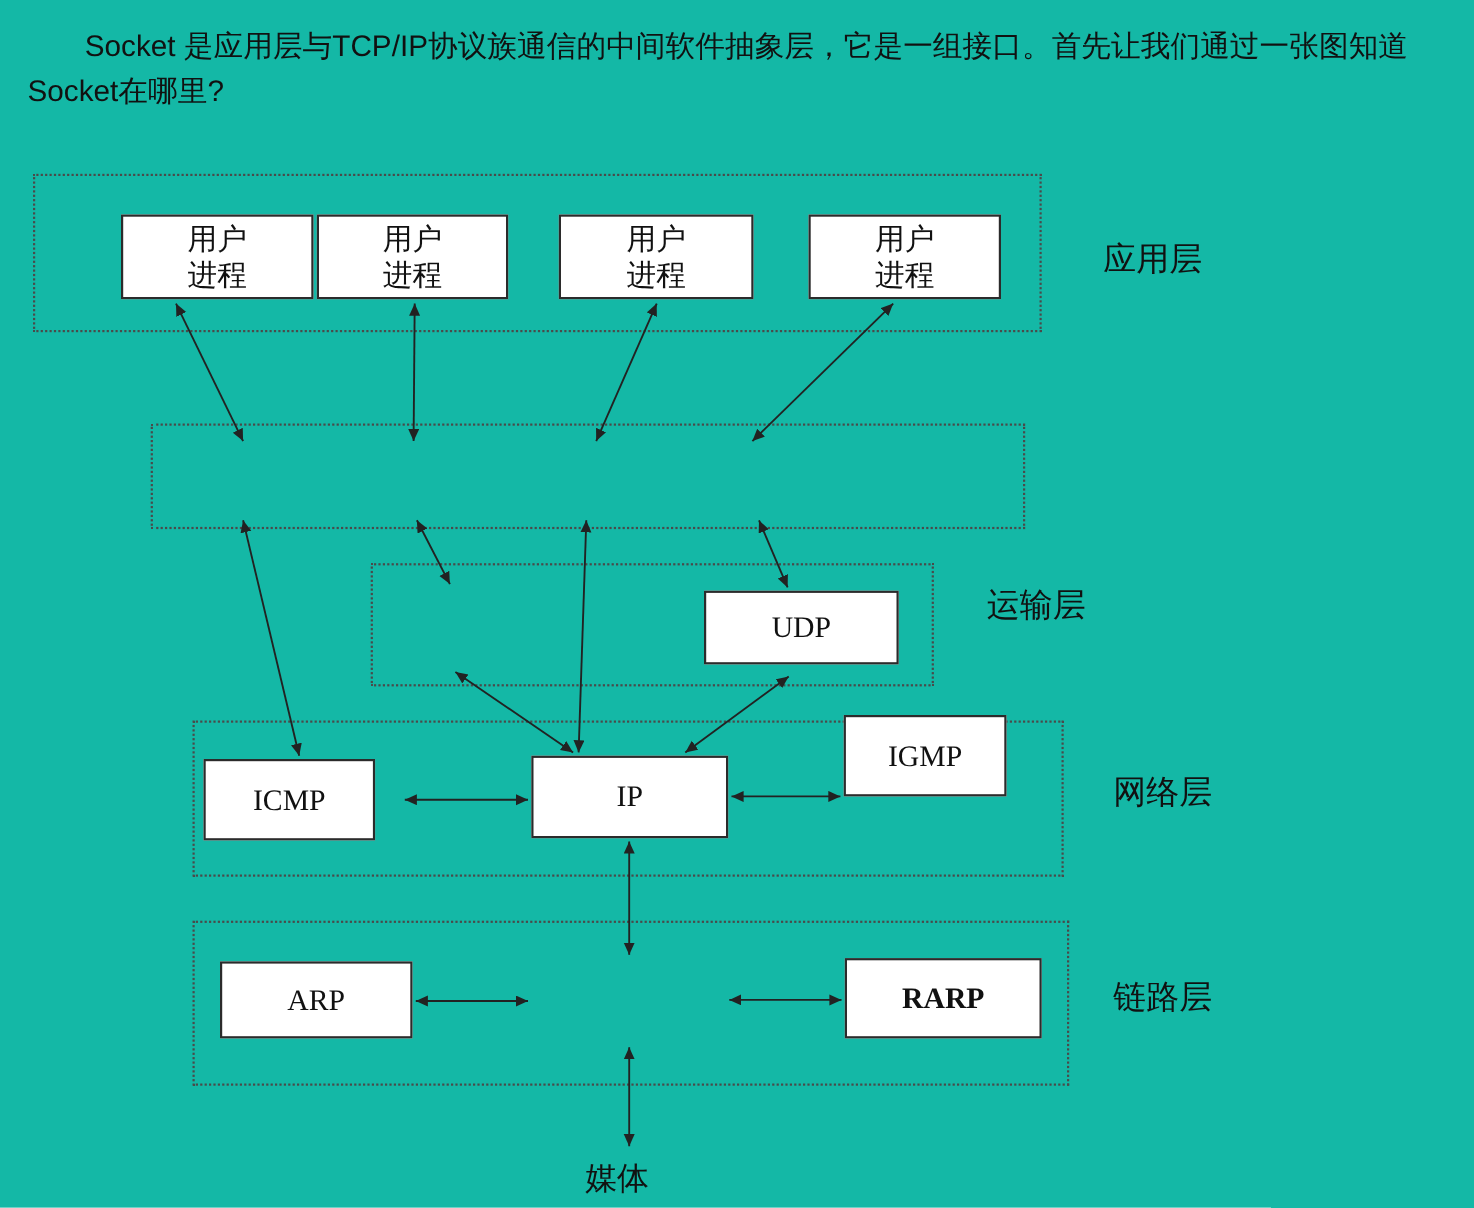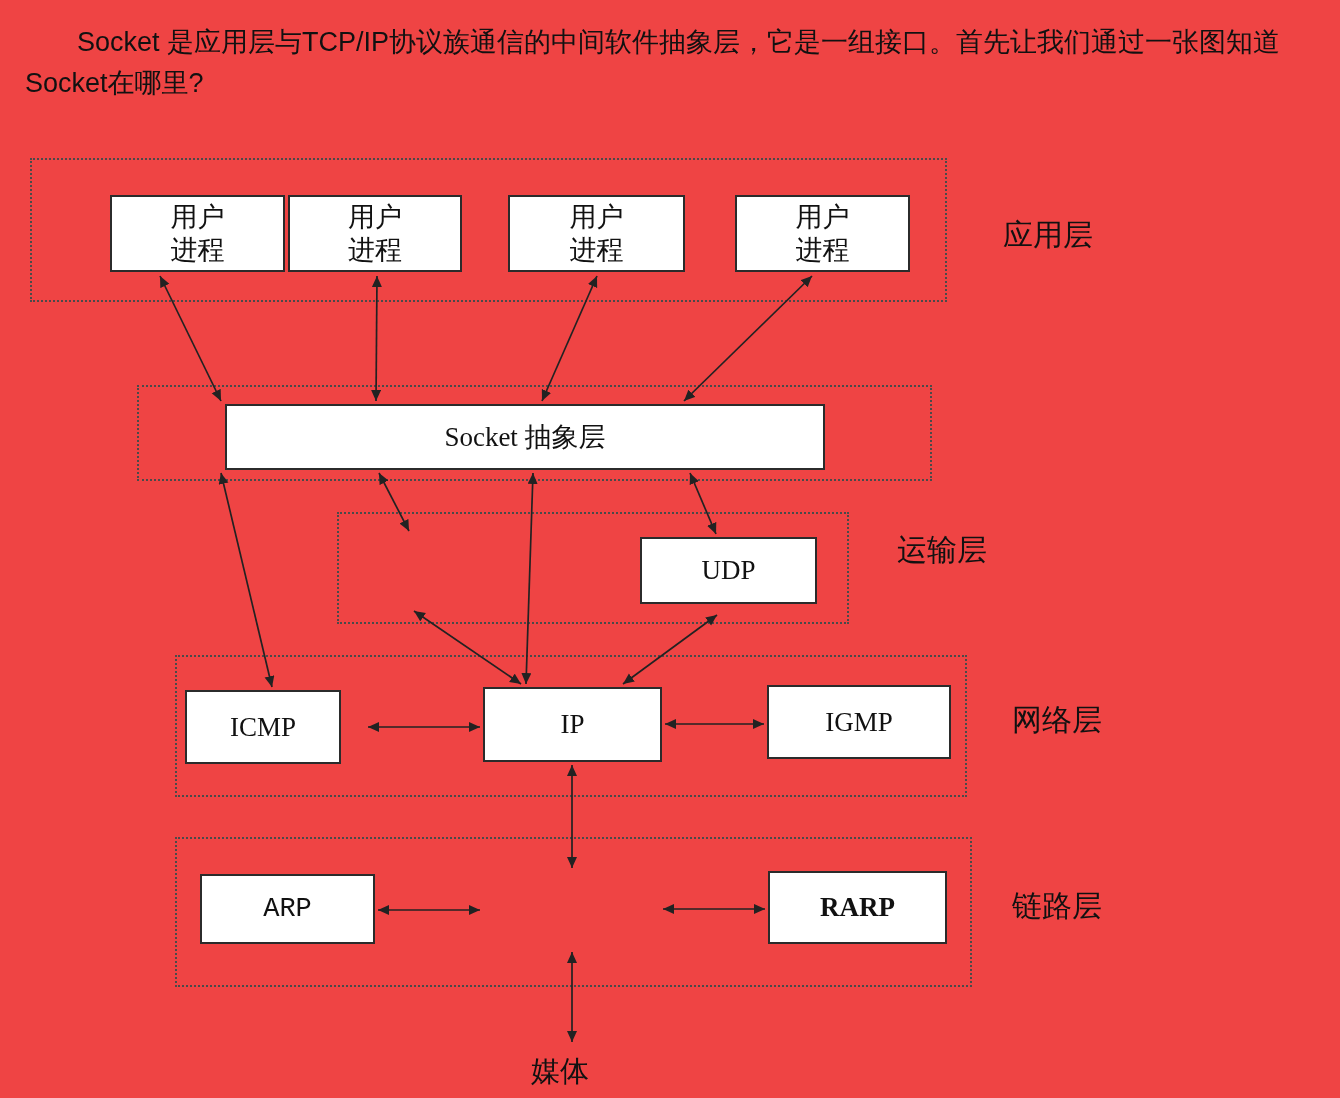--- a/index.html
+++ b/index.html
@@ -1,19 +1,19 @@
 <!DOCTYPE html>
 <html><head>
 <meta charset="utf-8">
 <style>
   html,body{margin:0;padding:0;background:#ffffff;}
   .page{
     position:relative;
     width:1340px;height:1098px;
-    background:#ef4444;
+    background:#14b8a6;
     font-family:"Liberation Sans","DejaVu Sans",sans-serif;
     color:#1c1c1c;
     overflow:hidden;
   }
   .intro{
     position:absolute;
     left:25px;top:22px;width:1285px;
     margin:0;
     font-size:27px;
     line-height:41px;
@@ -44,22 +44,21 @@
   .layer-label{
     position:absolute;
     font-family:"Liberation Serif","DejaVu Serif",serif;
     font-size:30px;
     color:#111;
     z-index:2;
     white-space:nowrap;
   }
   .media-label{
     position:absolute;
-    left:512px;top:1052px;width:96px;
-    text-align:center;
+    left:532px;top:1052px;width:96px;
     font-family:"Liberation Serif","DejaVu Serif",serif;
     font-size:29px;
     color:#111;
     z-index:2;
   }
   .arrows{
     position:absolute;left:0;top:0;
     z-index:3;
     pointer-events:none;
   }
@@ -81,29 +80,28 @@
 
     <div class="box" style="left:110px;top:195px;width:175px;height:77px;">用户
 进程</div>
     <div class="box" style="left:288px;top:195px;width:174px;height:77px;">用户
 进程</div>
     <div class="box" style="left:508px;top:195px;width:177px;height:77px;">用户
 进程</div>
     <div class="box" style="left:735px;top:195px;width:175px;height:77px;">用户
 进程</div>
 
-    <div class="box" style="left:225px;top:404px;width:600px;height:66px;">Socket 抽象层</div>
 
     <div class="box" style="left:640px;top:537px;width:177px;height:67px;">UDP</div>
 
     <div class="box" style="left:185px;top:690px;width:156px;height:74px;">ICMP</div>
     <div class="box" style="left:483px;top:687px;width:179px;height:75px;">IP</div>
-    <div class="box" style="left:767px;top:685px;width:184px;height:74px;">IGMP</div>
+    <div class="box" style="left:767px;top:650px;width:148px;height:74px;">IGMP</div>
 
-    <div class="box" style="left:200px;top:874px;width:175px;height:70px;font-family:Liberation Mono, monospace;">ARP</div>
+    <div class="box" style="left:200px;top:874px;width:175px;height:70px;">ARP</div>
     <div class="box" style="left:768px;top:871px;width:179px;height:73px;font-weight:bold;">RARP</div>
 
     <span class="layer-label" style="left:1003px;top:215px;">应用层</span>
     <span class="layer-label" style="left:897px;top:530px;">运输层</span>
     <span class="layer-label" style="left:1012px;top:700px;">网络层</span>
     <span class="layer-label" style="left:1012px;top:886px;">链路层</span>
 
     <div class="media-label">媒体</div>
 
     <svg class="arrows" width="1340" height="1098" viewBox="0 0 1340 1098">

